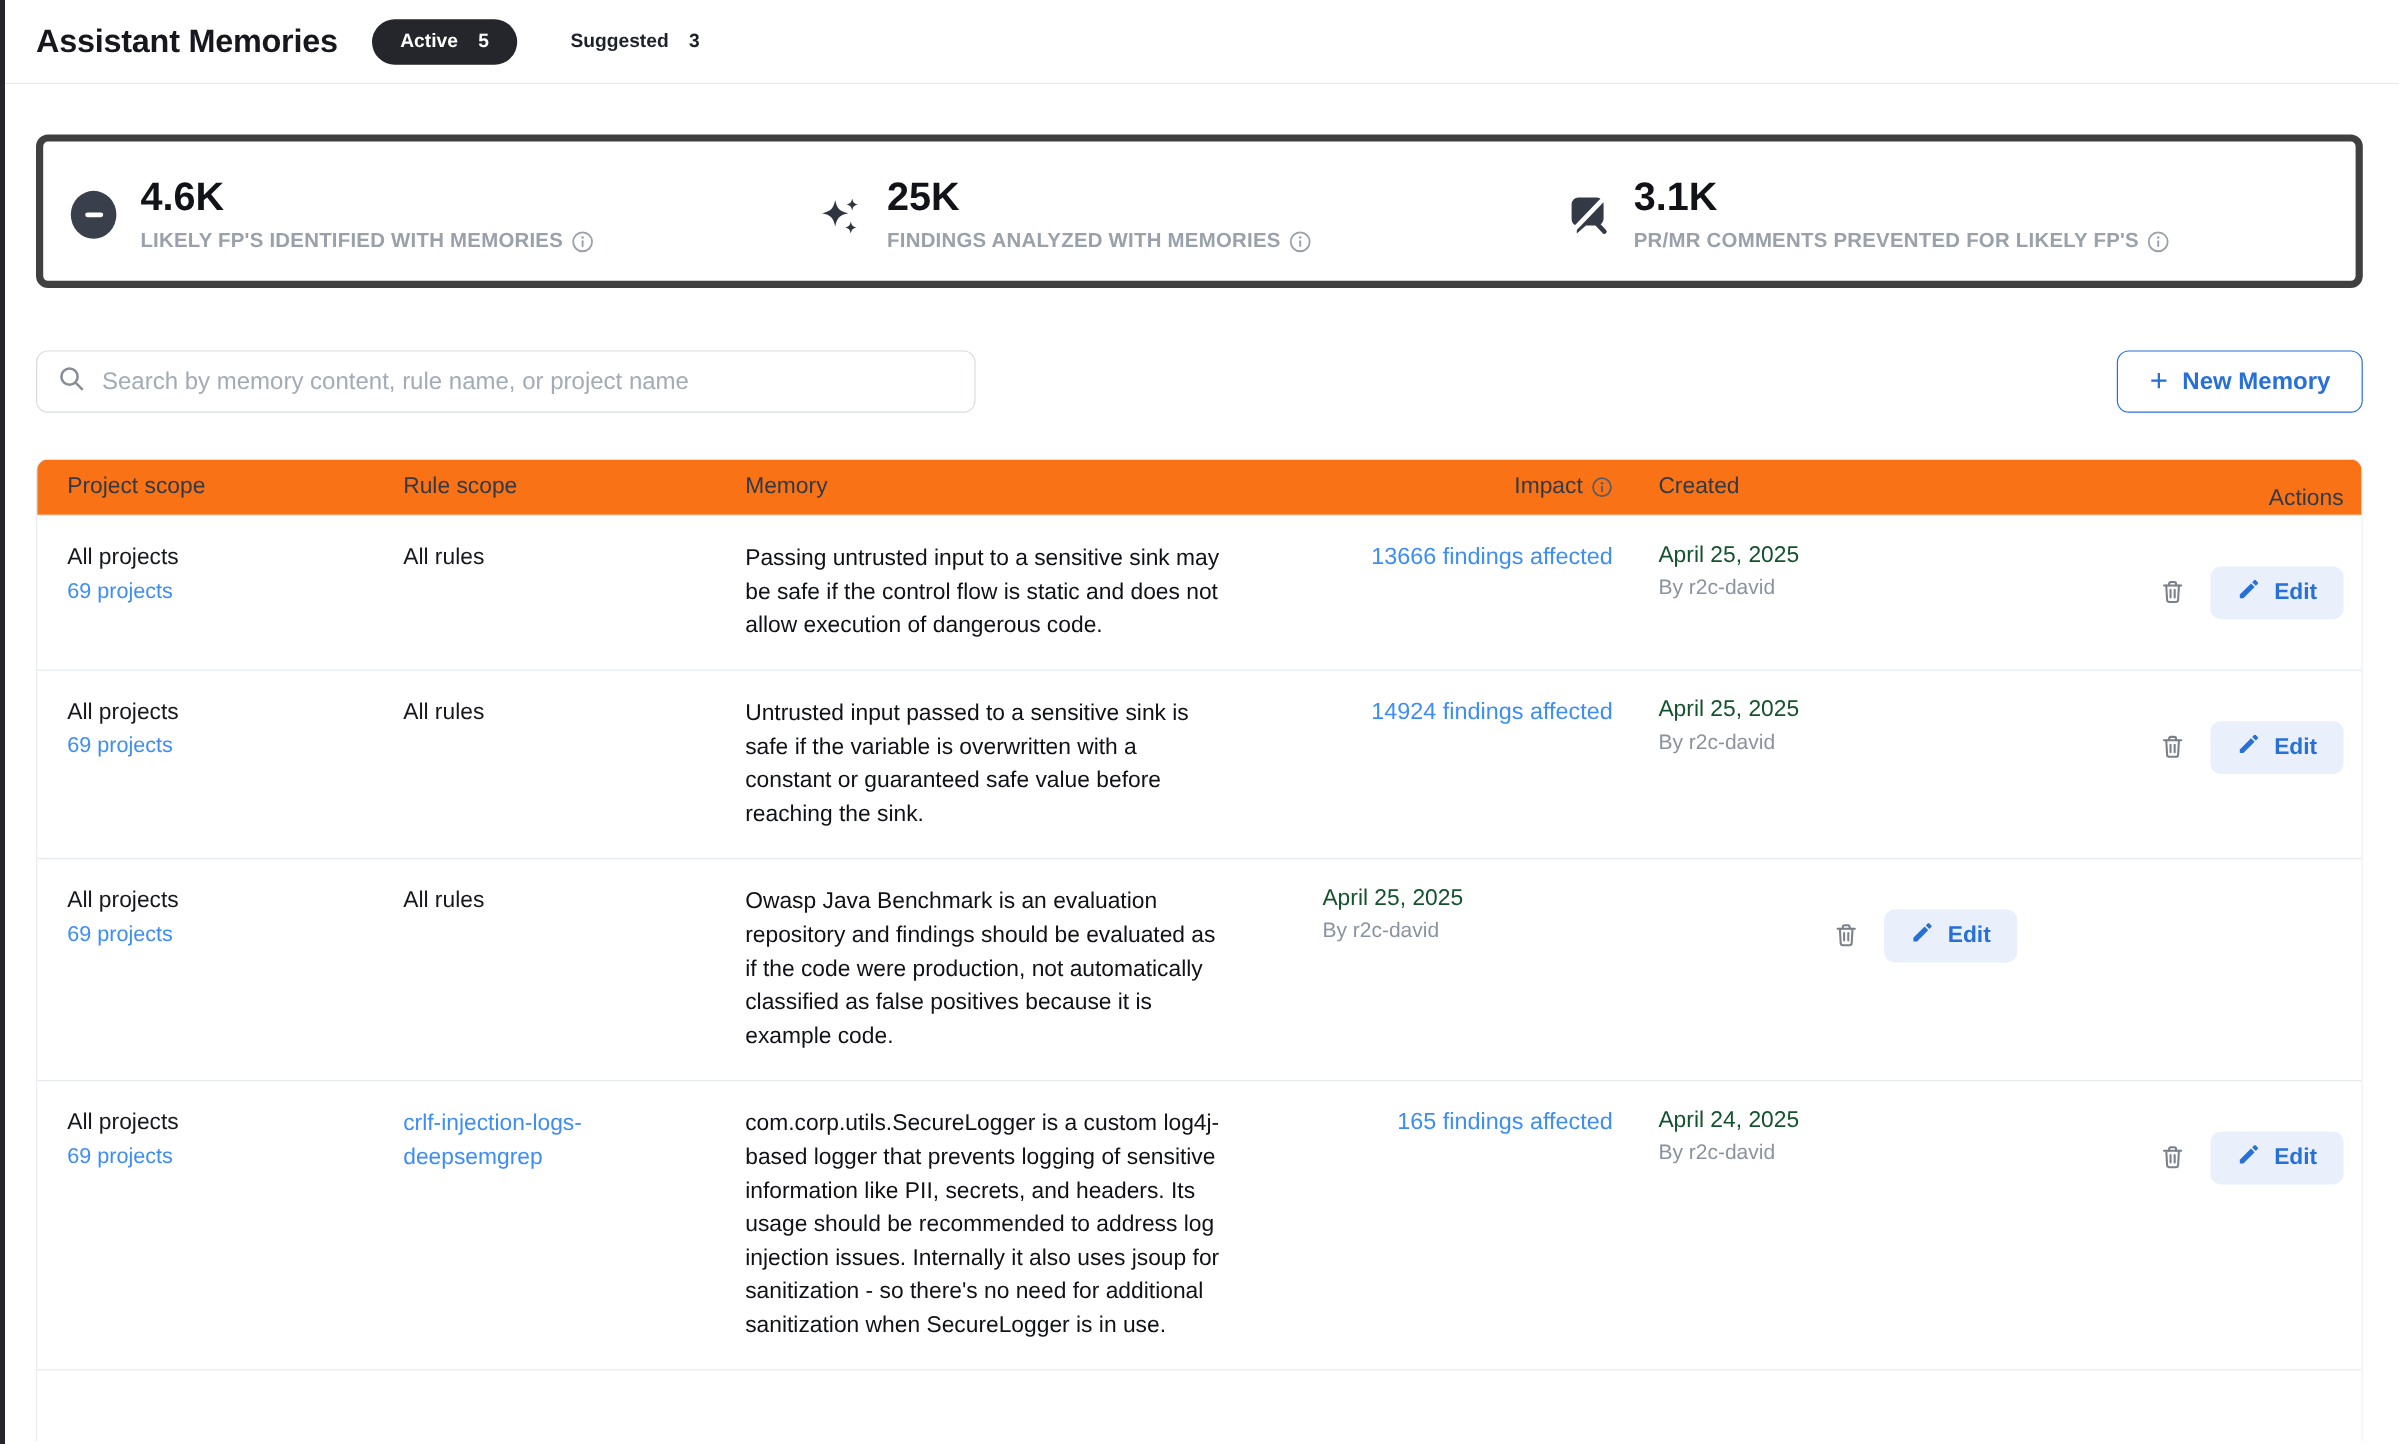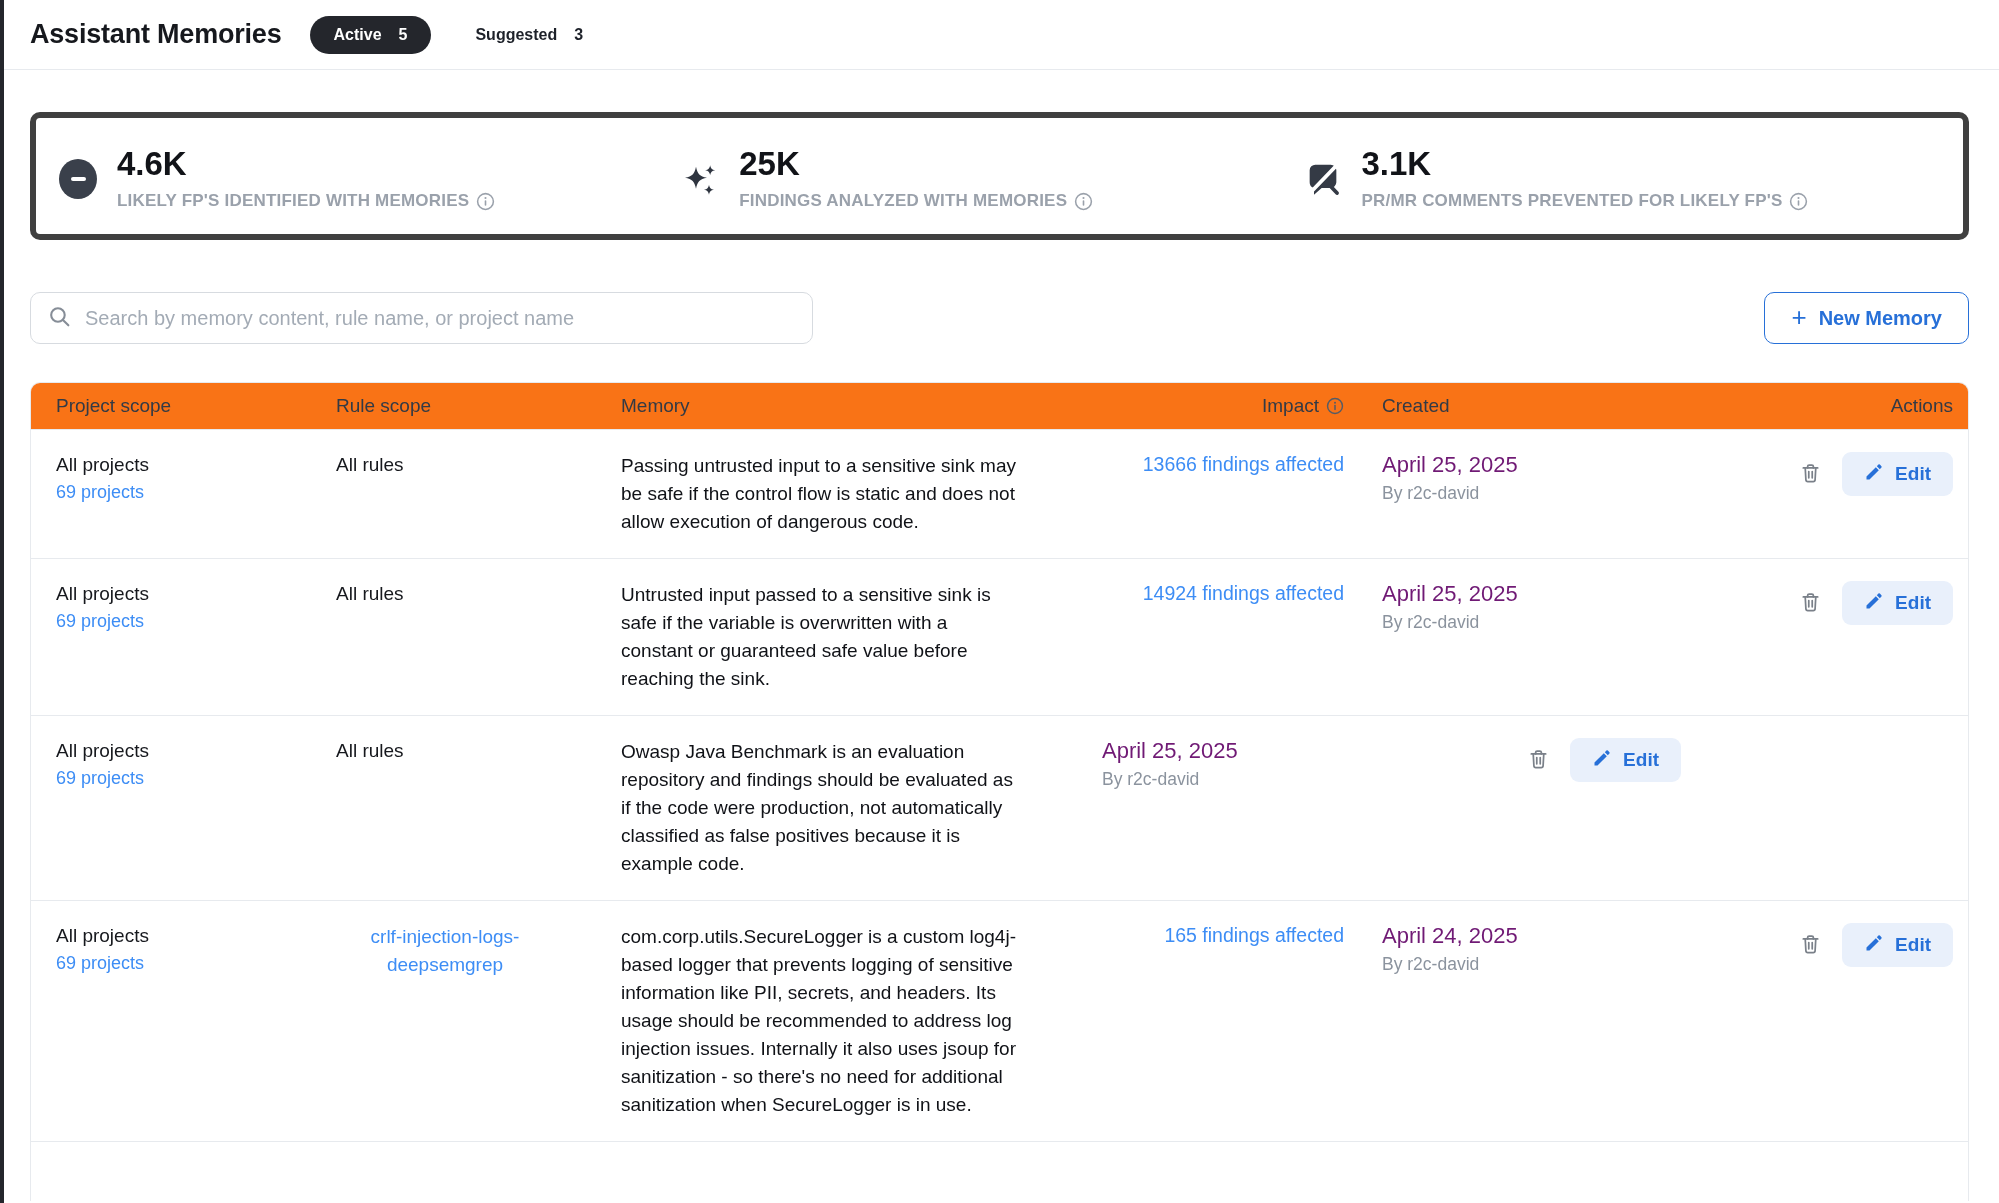--- a/index.html
+++ b/index.html
@@ -47,31 +47,31 @@
 
   
   .memories-table { margin:38px 30px 0 30px; border:1px solid #e7eaee; border-bottom:none;
                     border-radius:10px 10px 0 0; overflow:hidden; background:#fff; }
   .t-row { display:grid; grid-template-columns:280px 285px 490px 280px 330px 1fr; }
   .t-head { background:#f97316; height:46px; align-items:center; color:#333a45; font-size:18px; }
   .t-head .cell { padding-top:0; padding-bottom:0; display:flex; align-items:center; }
   .cell { padding:22px 20px 22px 25px; font-size:19px; }
   .col-impact { justify-content:flex-end; text-align:right; padding-right:22px; }
   .col-created { padding-left:16px; }
-  .col-actions { justify-content:flex-end; text-align:right; padding-right:15px; }
+  .col-actions { justify-content:flex-end; text-align:right; padding-right:15px;margin-top:20px; }
   .head-impact { display:flex; gap:7px; align-items:center; }
 
   .body-row { border-top:1px solid #e7eaee; }
   .primary { color:#16181d; line-height:1.35; }
   .link { color:#3d8df5; text-decoration:none; cursor:pointer; display:inline-block; }
   .project-count { font-size:18px; margin-top:4px; }
   .rule-link { line-height:1.45; }
   .memory-text { max-width:398px; line-height:28px; color:#101217; }
   .impact-link { font-size:19.5px; line-height:1.3; }
-  .created-date { font-size:22px; color:#701a75; }
+  .created-date { font-size:19px; color:#14532d; }
   .created-by { margin-top:5px; font-size:17.5px; color:#8b939e; }
 
   .actions-wrap { display:flex; align-items:flex-start; justify-content:flex-end; gap:16px; }
   .icon-btn { background:none; border:none; cursor:pointer; padding:4px; margin-top:6px; }
   .edit-btn { display:flex; align-items:center; gap:11px; background:#e9f0fb; border:none;
               border-radius:9px; height:44px; padding:0 22px; color:#2770d8; font-size:19px;
               font-weight:600; font-family:"Liberation Sans", sans-serif; cursor:pointer; }
   .partial-row { border-top:1px solid #e7eaee; height:60px; background:#fff; }
 </style>
 </head>
@@ -312,21 +312,21 @@
           <span>Edit</span>
         </button>
       </div>
     </div>
   </div>
       <div class="t-row body-row">
     <div class="cell">
       <div class="primary">All projects</div>
       <a class="link project-count">69 projects</a>
     </div>
-    <div class="cell" style="padding-right:42px;text-align:center;">
+    <div class="cell" style="padding-right:42px;">
       <div class="primary rule-scope-text link rule-link">crlf-injection-logs-deepsemgrep</div>
     </div>
     <div class="cell">
       <div class="memory-text">com.corp.utils.SecureLogger is a custom log4j-based logger that prevents logging of sensitive information like PII, secrets, and headers. Its usage should be recommended to address log injection issues. Internally it also uses jsoup for sanitization - so there's no need for additional sanitization when SecureLogger is in use.</div>
     </div>
     <div class="cell col-impact">
       <a class="link impact-link">165 findings affected</a>
     </div>
     <div class="cell col-created">
       <div class="created-date">April 24, 2025</div>

